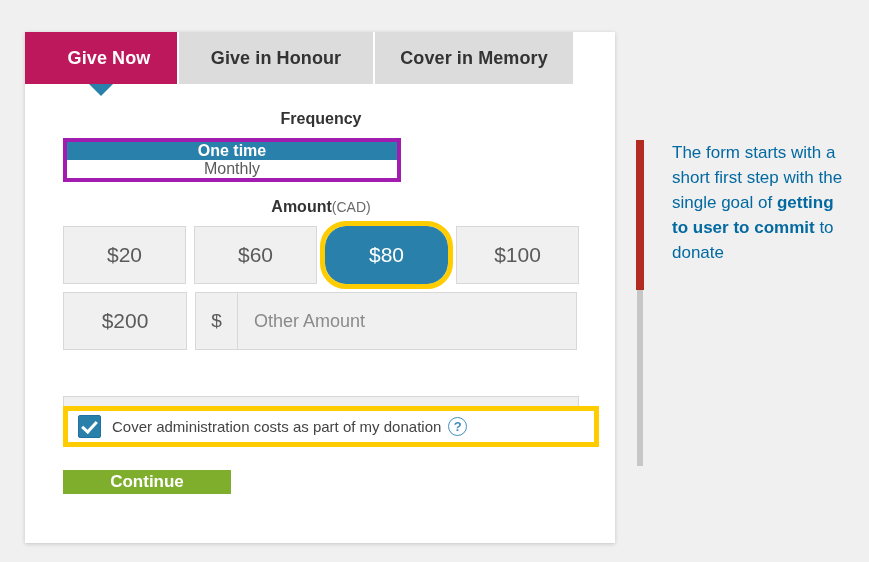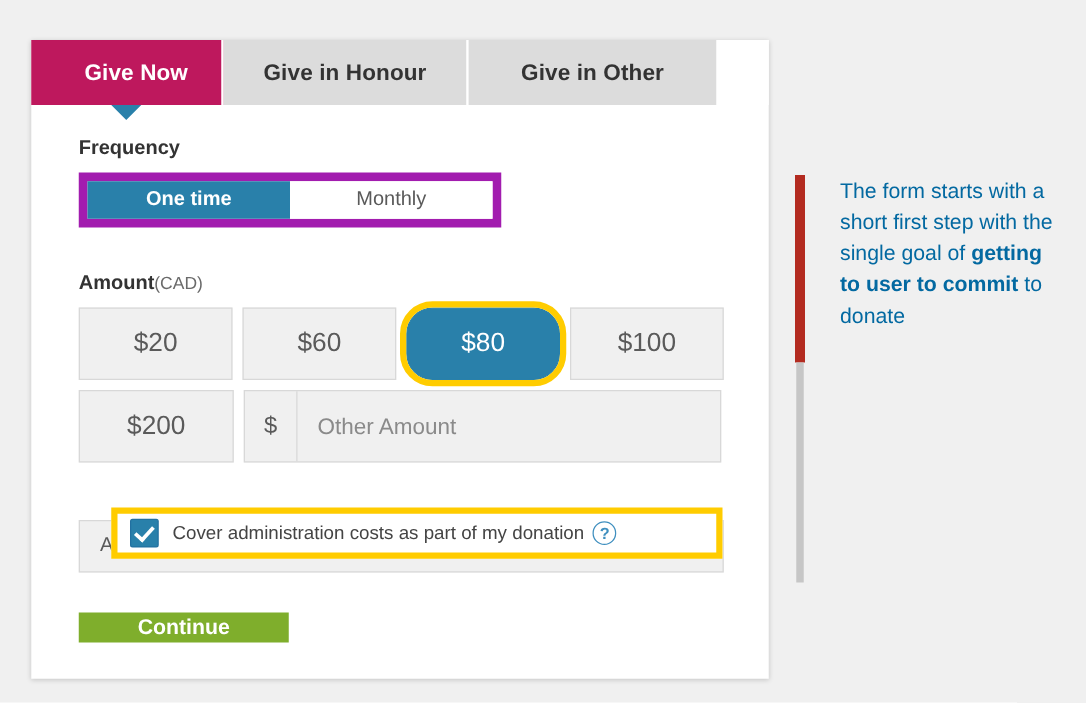--- a/index.html
+++ b/index.html
@@ -68,35 +68,37 @@
   #card-body {
     padding: 26px 36px 0 38px;
     box-sizing: border-box;
   }
 
   .section-label {
     font-size: 16px;
     font-weight: bold;
     color: #333333;
     margin: 0 0 10px 0;
+    text-align: center;
   }
   .section-label .sub {
     font-weight: normal;
     font-size: 14px;
     color: #6a6a6a;
   }
 
   
   #frequency-group {
     display: flex;
     width: 338px;
     height: 44px;
-    border: 7px solid #a21caf;
-    box-sizing: border-box;
-    margin-bottom: 36px;
+    border: 4px solid #a21caf;
+    box-sizing: border-box;
+    margin-bottom: 16px;
+    flex-direction: column;
   }
   .freq-option {
     flex: 1 1 50%;
     display: flex;
     align-items: center;
     justify-content: center;
     font-size: 16px;
     color: #5a5a5a;
     background: #ffffff;
     cursor: pointer;
@@ -171,23 +173,23 @@
     font-family: "Liberation Sans", sans-serif;
     font-size: 18px;
     color: #8a8a8a;
     padding-left: 16px;
   }
   #other-amount-input::placeholder { color: #8a8a8a; opacity: 1; }
 
   
   #cover-costs-row {
     position: absolute;
-    left: 64px;
+    left: 38px;
     top: 374px;
-    width: 489px;
+    width: 536px;
     height: 41px;
     box-sizing: border-box;
     border: 5px solid #ffcc00;
     background: #ffffff;
     display: flex;
     align-items: center;
     padding-left: 10px;
     z-index: 6;
   }
   #cover-costs-checkbox {
@@ -325,21 +327,21 @@
 
   <div id="tab-bar">
     <div class="tab tab-give-now">
       <span>Give Now</span>
       <span class="tab-notch"></span>
     </div>
     <div class="tab tab-honour">
       <span>Give in Honour</span>
     </div>
     <div class="tab tab-memory">
-      <span>Give in Other</span>
+      <span>Cover in Memory</span>
     </div>
   </div>
 
   <div id="card-body">
 
     <div class="section-label">Frequency</div>
 
     <div id="frequency-group">
       <div class="freq-option selected">
         <span>One time</span>

